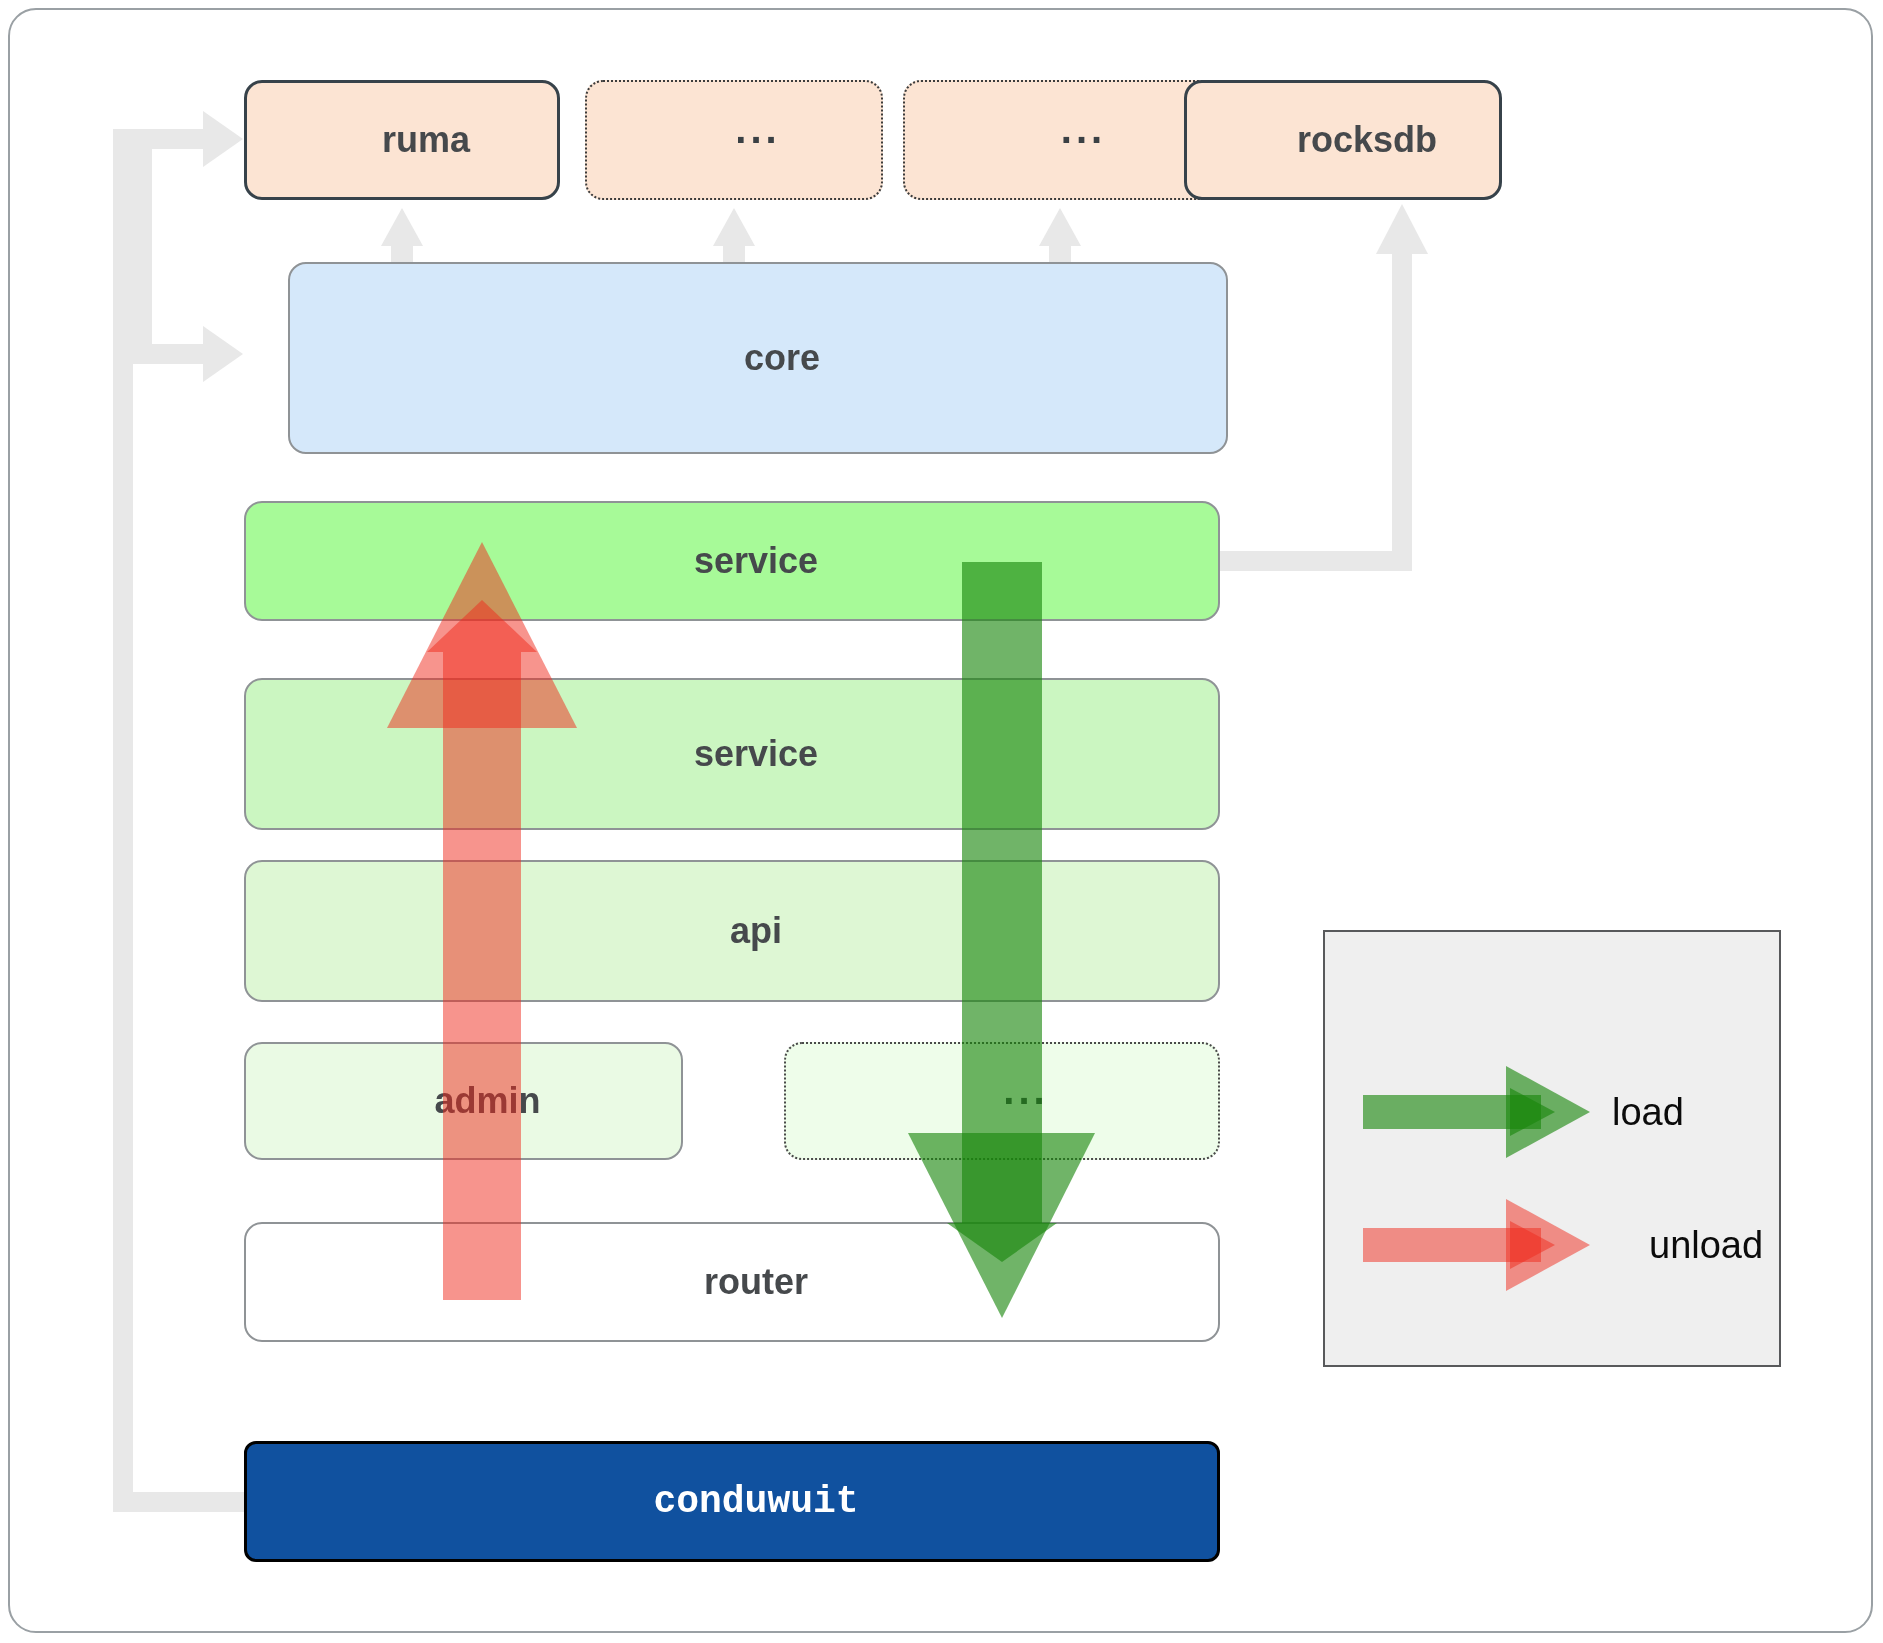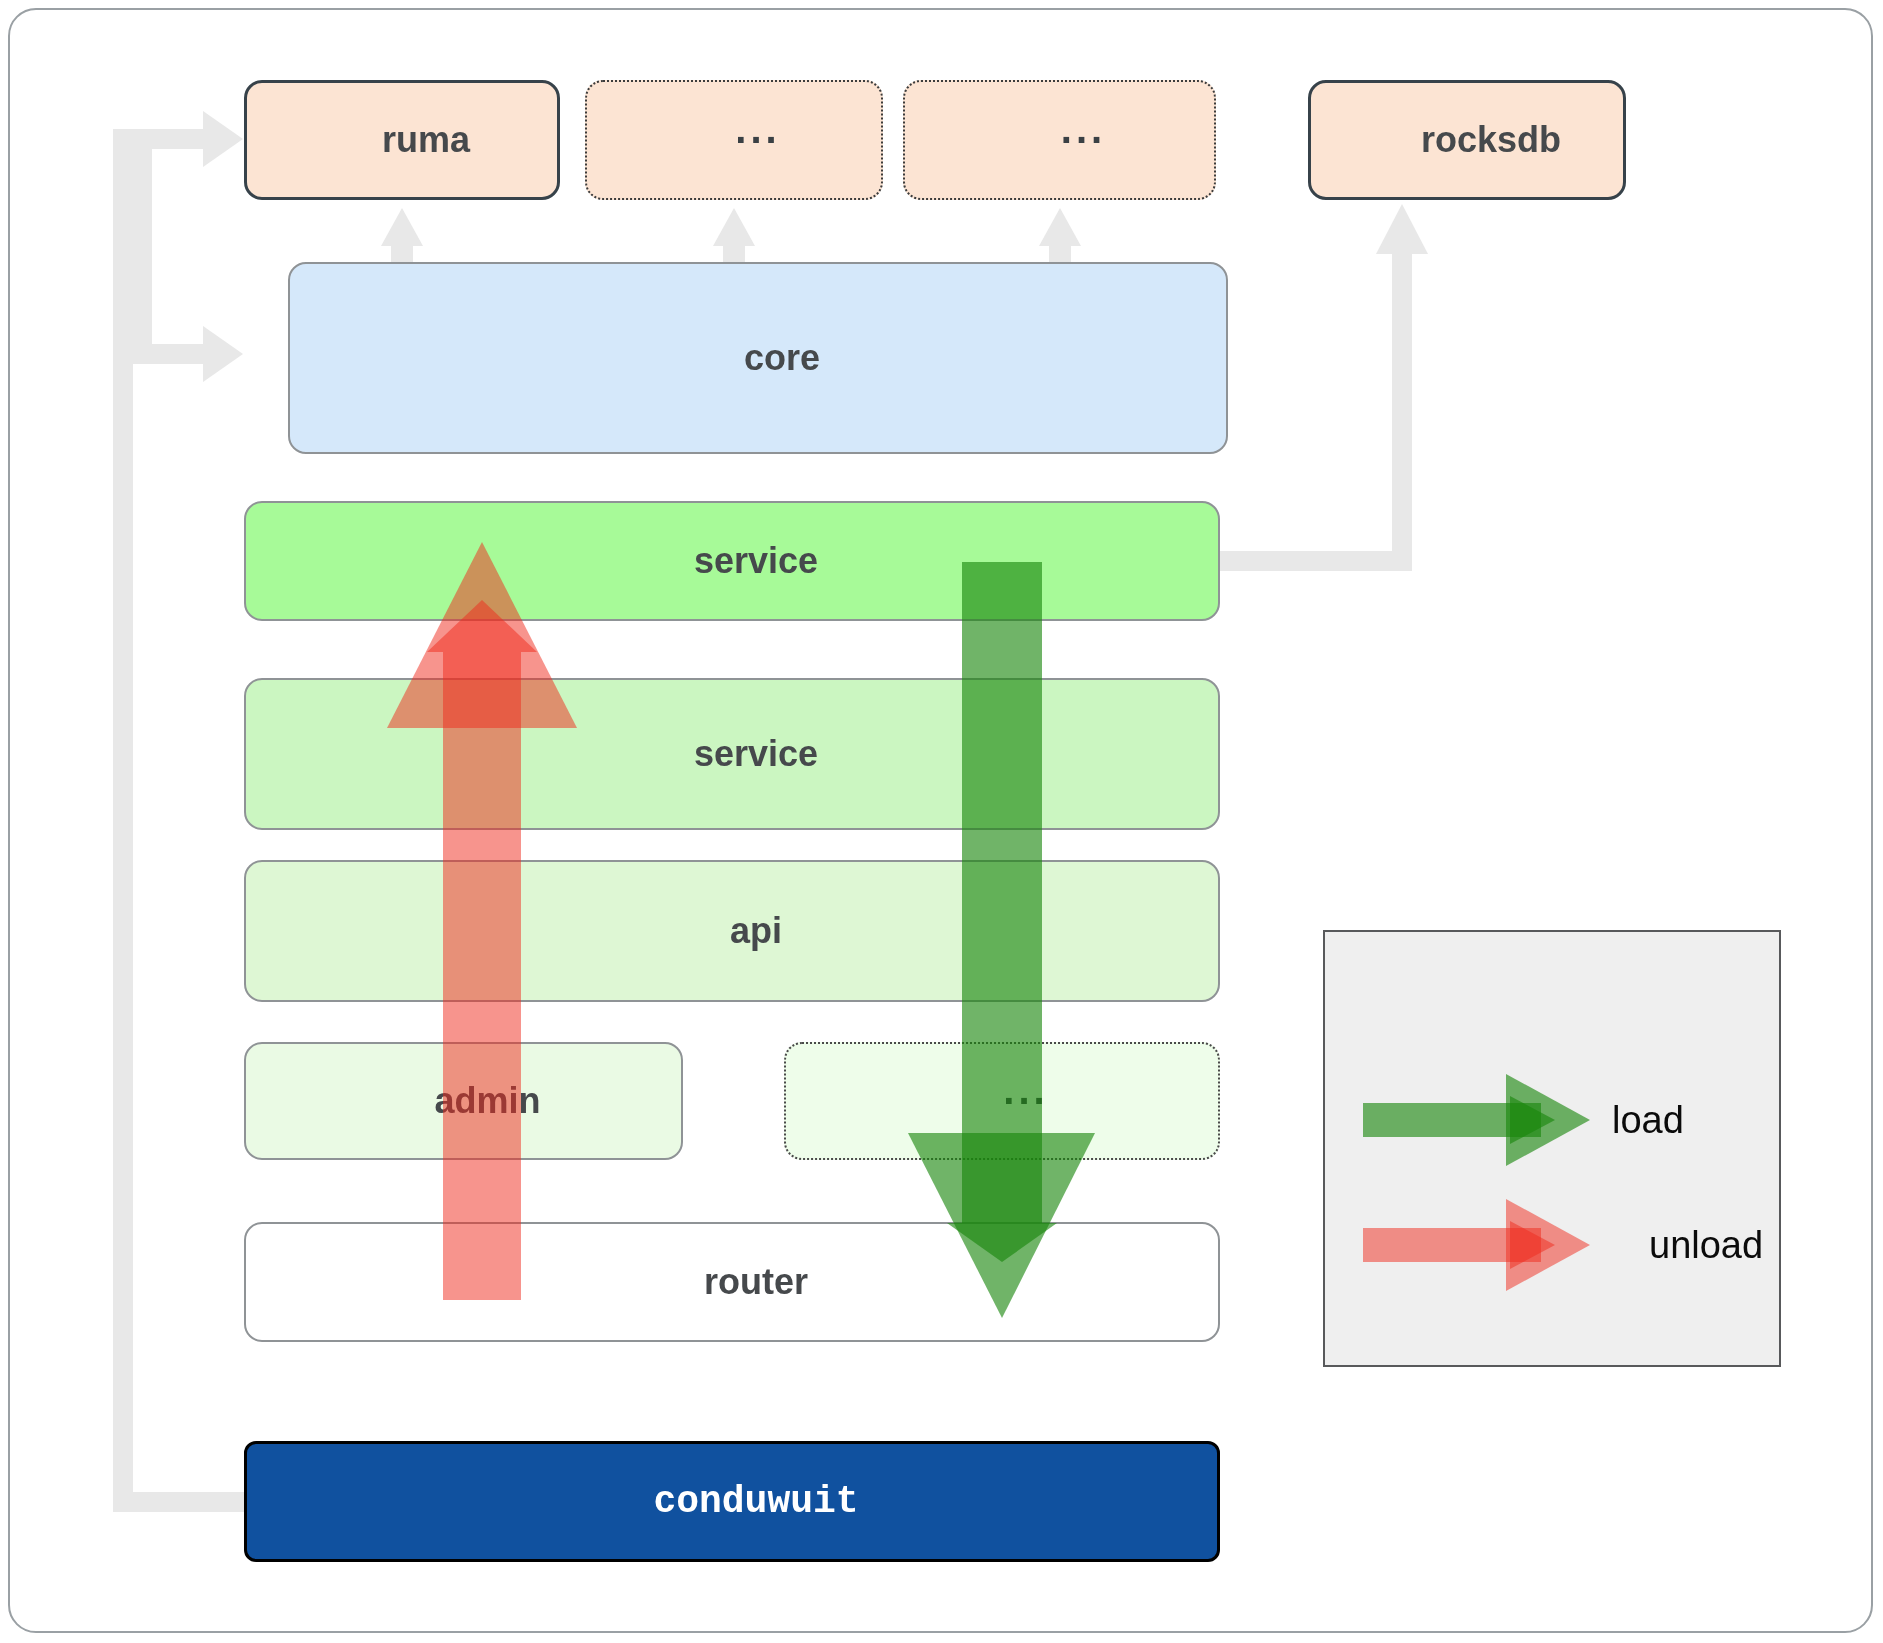--- a/index.html
+++ b/index.html
@@ -32,21 +32,21 @@
     display:flex; align-items:center; justify-content:center;
     border-radius:18px;
     font-size:36px; font-weight:600;
     color:var(--label-dark);
     padding-left:48px;
   }
 
   .b-ruma      { left:244px;  top:80px;   width:316px; height:120px; background:var(--peach); border:3px solid var(--peach-border); }
   .b-dots-top1 { left:585px;  top:80px;   width:298px; height:120px; background:var(--peach); border:2.5px dotted #3c3c3c; }
   .b-dots-top2 { left:903px;  top:80px;   width:313px; height:120px; background:var(--peach); border:2.5px dotted #3c3c3c; }
-  .b-rocksdb   { left:1308px; top:80px;   width:318px; height:120px; background:var(--peach); border:3px solid var(--peach-border); }
+  .b-rocksdb   { left:1184px; top:80px;   width:318px; height:120px; background:var(--peach); border:3px solid var(--peach-border); }
   .b-core      { left:244px;  top:262px;  width:940px; height:192px; background:var(--core-blue);      border:2px solid var(--box-border-gray);margin-left:44px; }
   .b-database  { left:244px;  top:501px;  width:976px; height:120px; background:var(--database-green); border:2px solid var(--box-border-gray); }
   .b-service   { left:244px;  top:678px;  width:976px; height:152px; background:var(--service-green);  border:2px solid var(--box-border-gray); }
   .b-api       { left:244px;  top:860px;  width:976px; height:142px; background:var(--api-green);      border:2px solid var(--box-border-gray); }
   .b-admin     { left:244px;  top:1042px; width:439px; height:118px; background:var(--admin-green);    border:2px solid var(--box-border-gray); }
   .b-dots-mid  { left:784px;  top:1042px; width:436px; height:118px; background:var(--dots-mid-green); border:2.5px dotted #4a4a4a; }
   .b-router    { left:244px;  top:1222px; width:976px; height:120px; background:var(--router-white);   border:2px solid var(--box-border-gray); }
   .b-conduwuit { left:244px;  top:1441px; width:976px; height:121px; background:var(--conduwuit-blue); border:3px solid #000000;
                  color:#ffffff; font-size:38px; border-radius:12px;font-family:Liberation Mono, monospace; }
 
@@ -70,21 +70,21 @@
     text-align:center;
     font-size:44px; font-weight:400;
     color:#0b0b0b;
   }
   .legend-row {
     position:absolute;
     left:28px;
     display:flex; align-items:center;
     gap:46px;
   }
-  .legend-row.row-load   { top:138px;gap:9px; }
+  .legend-row.row-load   { top:130px;gap:9px; }
   .legend-row.row-unload { top:263px; }
   .legend-row svg { display:block; }
   .legend-item-label {
     font-size:38px; font-weight:400; color:#0b0b0b;
   }
 </style>
 </head>
 <body>
 
 <div class="canvas">

